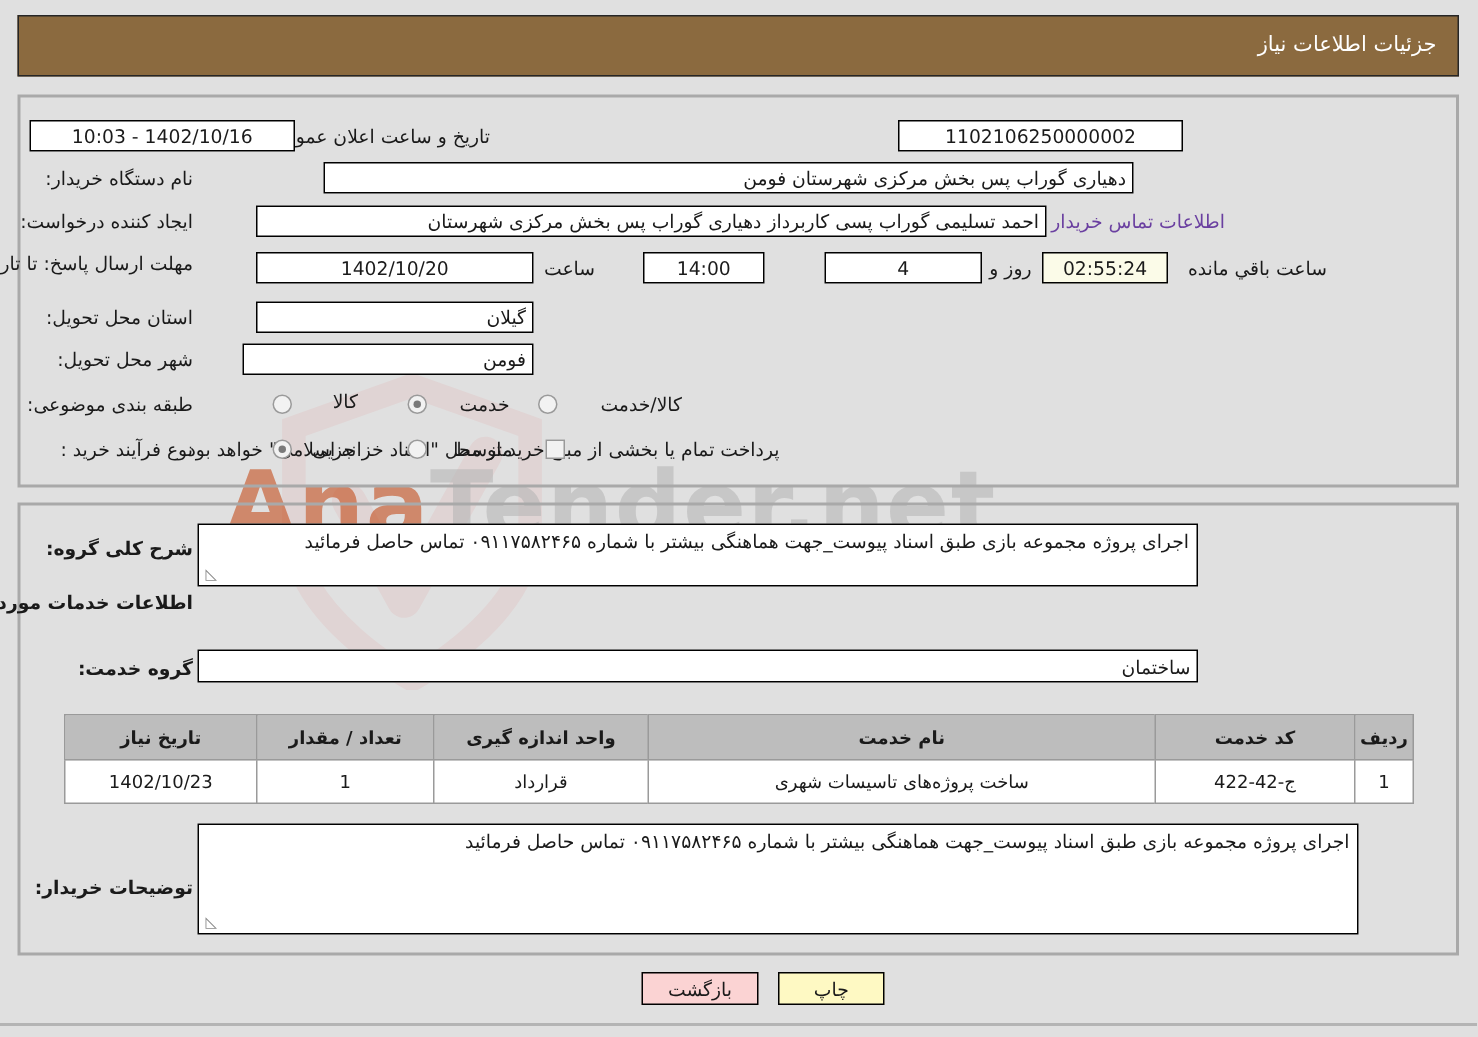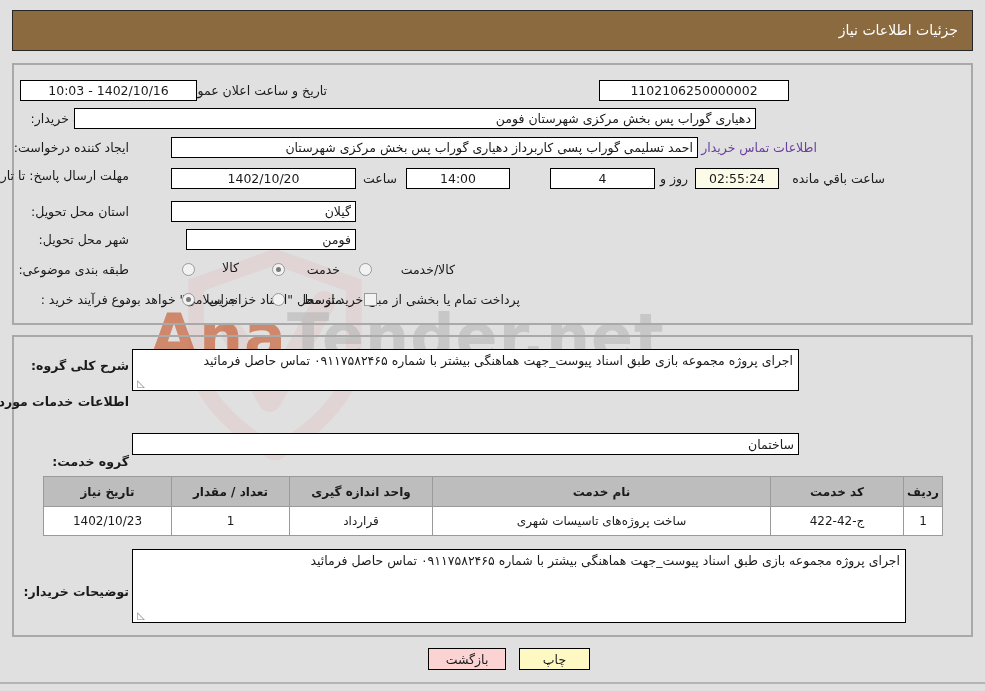--- a/index.html
+++ b/index.html
@@ -242,40 +242,40 @@
 
   <div class="panel" id="panel-top"></div>
 
   <div class="lbl" style="right:856px;top:83px;">شماره نیاز:</div>
   <div class="fld center" style="right:196px;left:null;top:80px;width:190px;height:21px;left:auto;right:196px;">1102106250000002</div>
 
   <div class="lbl" style="right:658px;top:83px;">تاریخ و ساعت اعلان عمومی:</div>
   <div class="fld center" style="right:788px;top:80px;width:177px;height:21px;">1402/10/16 - 10:03</div>
 
   <div class="lbl" style="right:856px;top:111px;">نام دستگاه خریدار:</div>
-  <div class="fld start" style="right:229px;top:108px;width:682px;height:21px;">دهیاری گوراب پس بخش مرکزی شهرستان فومن</div>
+  <div class="fld start" style="right:229px;top:108px;width:540px;height:21px;">دهیاری گوراب پس بخش مرکزی شهرستان فومن</div>
 
   <div class="lbl" style="right:856px;top:140px;">ایجاد کننده درخواست:</div>
   <div class="fld start" style="right:287px;top:137px;width:527px;height:21px;">احمد تسلیمی گوراب پسی کاربرداز دهیاری گوراب پس بخش مرکزی شهرستان</div>
   <div class="link" style="right:168px;top:140px;">اطلاعات تماس خریدار</div>
 
   <div class="lbl" style="right:856px;top:168px;line-height:16px;text-align:right;width:120px;">مهلت ارسال پاسخ: تا تاریخ:</div>
   <div class="fld center" style="right:629px;top:168px;width:185px;height:21px;">1402/10/20</div>
   <div class="plain" style="right:588px;top:171px;">ساعت</div>
-  <div class="fld center" style="right:475px;top:168px;width:104px;height:21px;">14:00</div>
+  <div class="fld center" style="right:475px;top:168px;width:81px;height:21px;">14:00</div>
   <div class="fld center" style="right:330px;top:168px;width:105px;height:21px;">4</div>
   <div class="plain" style="right:297px;top:171px;margin-left:11px;">روز و</div>
   <div class="fld cream center" style="right:206px;top:168px;width:84px;height:21px;">02:55:24</div>
   <div class="plain" style="right:100px;top:171px;margin-left:17px;">ساعت باقي مانده</div>
 
   <div class="lbl" style="right:856px;top:204px;">استان محل تحویل:</div>
   <div class="fld start" style="right:629px;top:201px;width:185px;height:21px;">گیلان</div>
 
   <div class="lbl" style="right:856px;top:232px;">شهر محل تحویل:</div>
-  <div class="fld start" style="right:629px;top:229px;width:170px;height:21px;">فومن</div>
+  <div class="fld start" style="right:629px;top:229px;width:194px;height:21px;">فومن</div>
 
   <div class="lbl" style="right:856px;top:262px;">طبقه بندی موضوعی:</div>
   <div class="radio" style="right:790px;top:263px;"></div>
   <div class="plain" style="right:746px;top:260px;">کالا</div>
   <div class="radio on" style="right:700px;top:263px;"></div>
   <div class="plain" style="right:645px;top:262px;">خدمت</div>
   <div class="radio" style="right:613px;top:263px;"></div>
   <div class="plain" style="right:530px;top:262px;">کالا/خدمت</div>
 
   <div class="lbl" style="right:856px;top:292px;">نوع فرآیند خرید :</div>
@@ -289,21 +289,21 @@
   <div class="panel" id="panel-mid"></div>
 
   <div class="lbl bold-lbl" style="right:856px;top:358px;">شرح کلی گروه:</div>
   <div class="ta" style="right:186px;top:349px;width:667px;height:42px;">
     <span>اجرای پروژه مجموعه بازی طبق اسناد پیوست_جهت هماهنگی بیشتر با شماره ۰۹۱۱۷۵۸۲۴۶۵ تماس حاصل فرمائید</span>
     <span class="grip">◺</span>
   </div>
 
   <div class="sect" style="right:856px;top:394px;">اطلاعات خدمات مورد نیاز</div>
 
-  <div class="lbl bold-lbl" style="right:856px;top:454px;">گروه خدمت:</div>
+  <div class="lbl bold-lbl" style="right:856px;top:438px;">گروه خدمت:</div>
   <div class="fld start" style="right:186px;top:433px;width:667px;height:22px;">ساختمان</div>
 
   <table class="tbl">
     <thead>
       <tr>
         <th style="width:36px;">ردیف</th>
         <th style="width:130px;">کد خدمت</th>
         <th>نام خدمت</th>
         <th style="width:140px;">واحد اندازه گیری</th>
         <th style="width:115px;">تعداد / مقدار</th>

